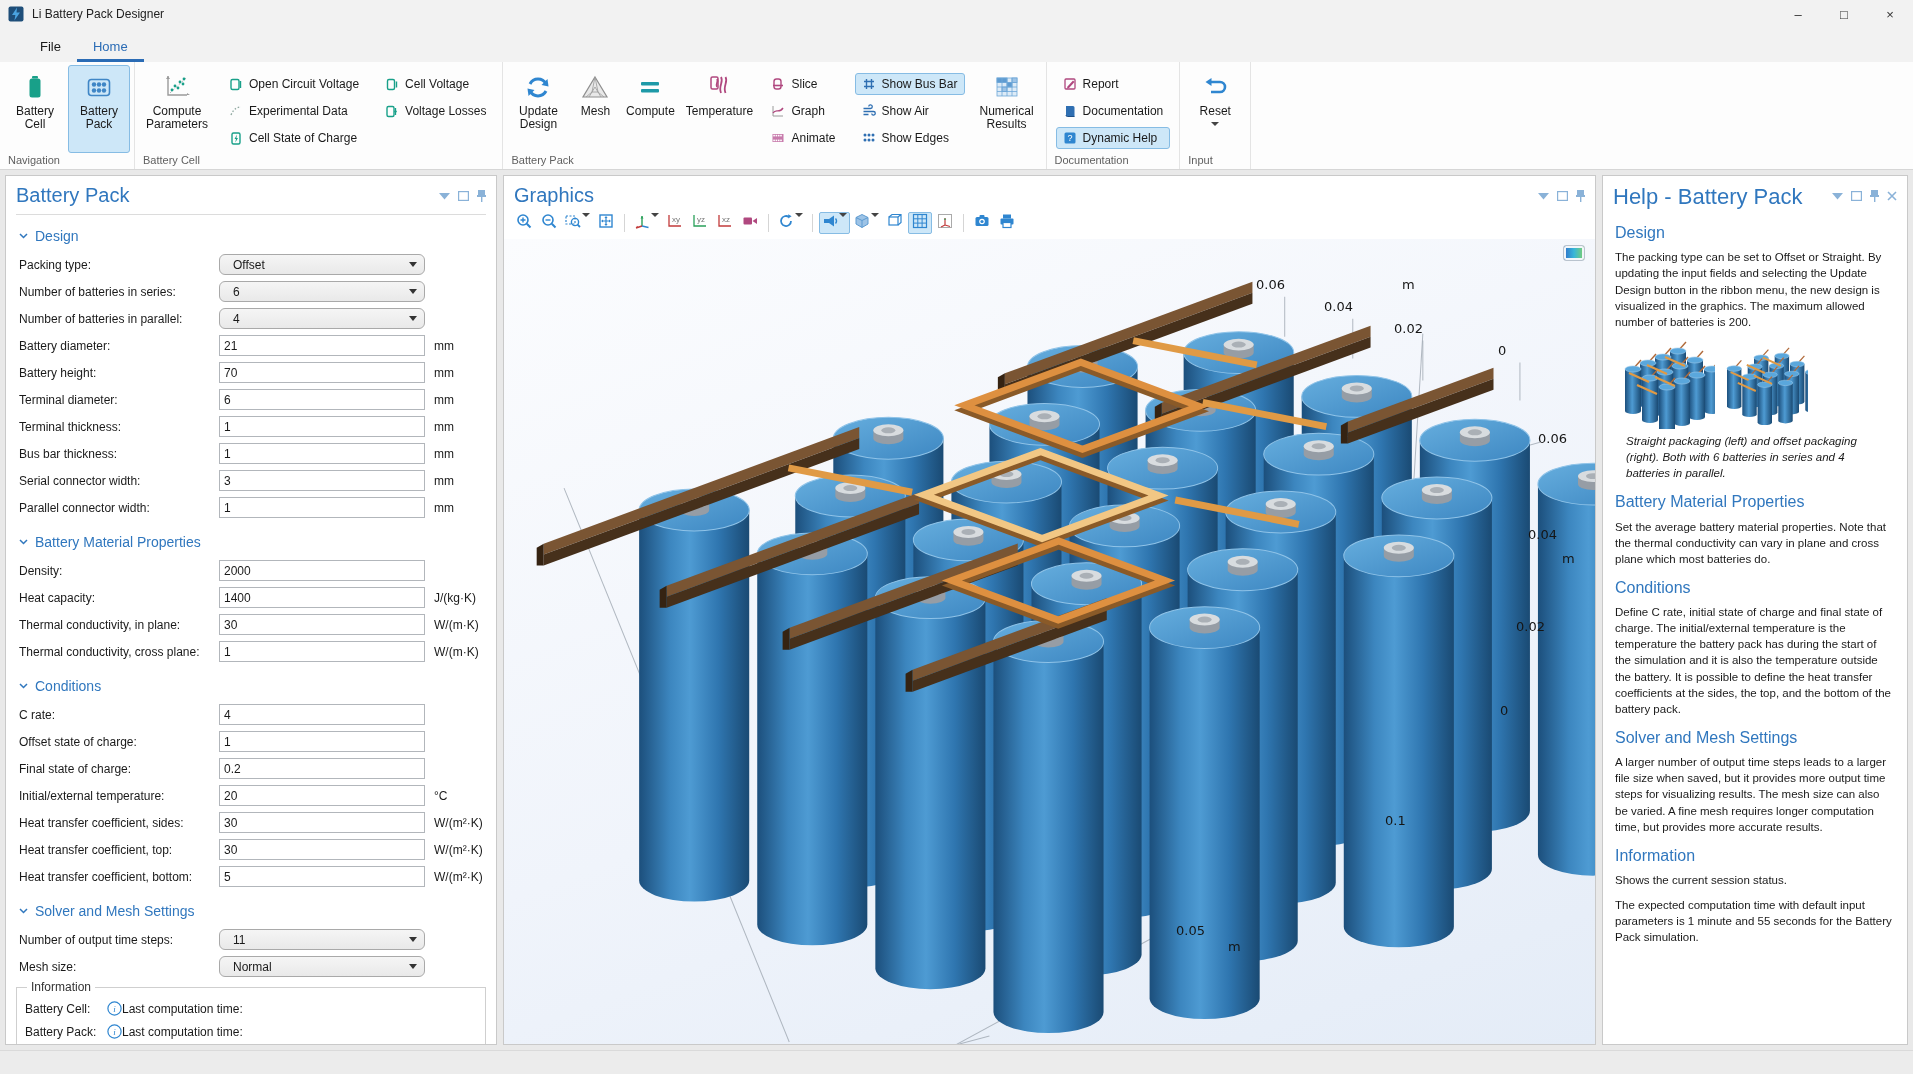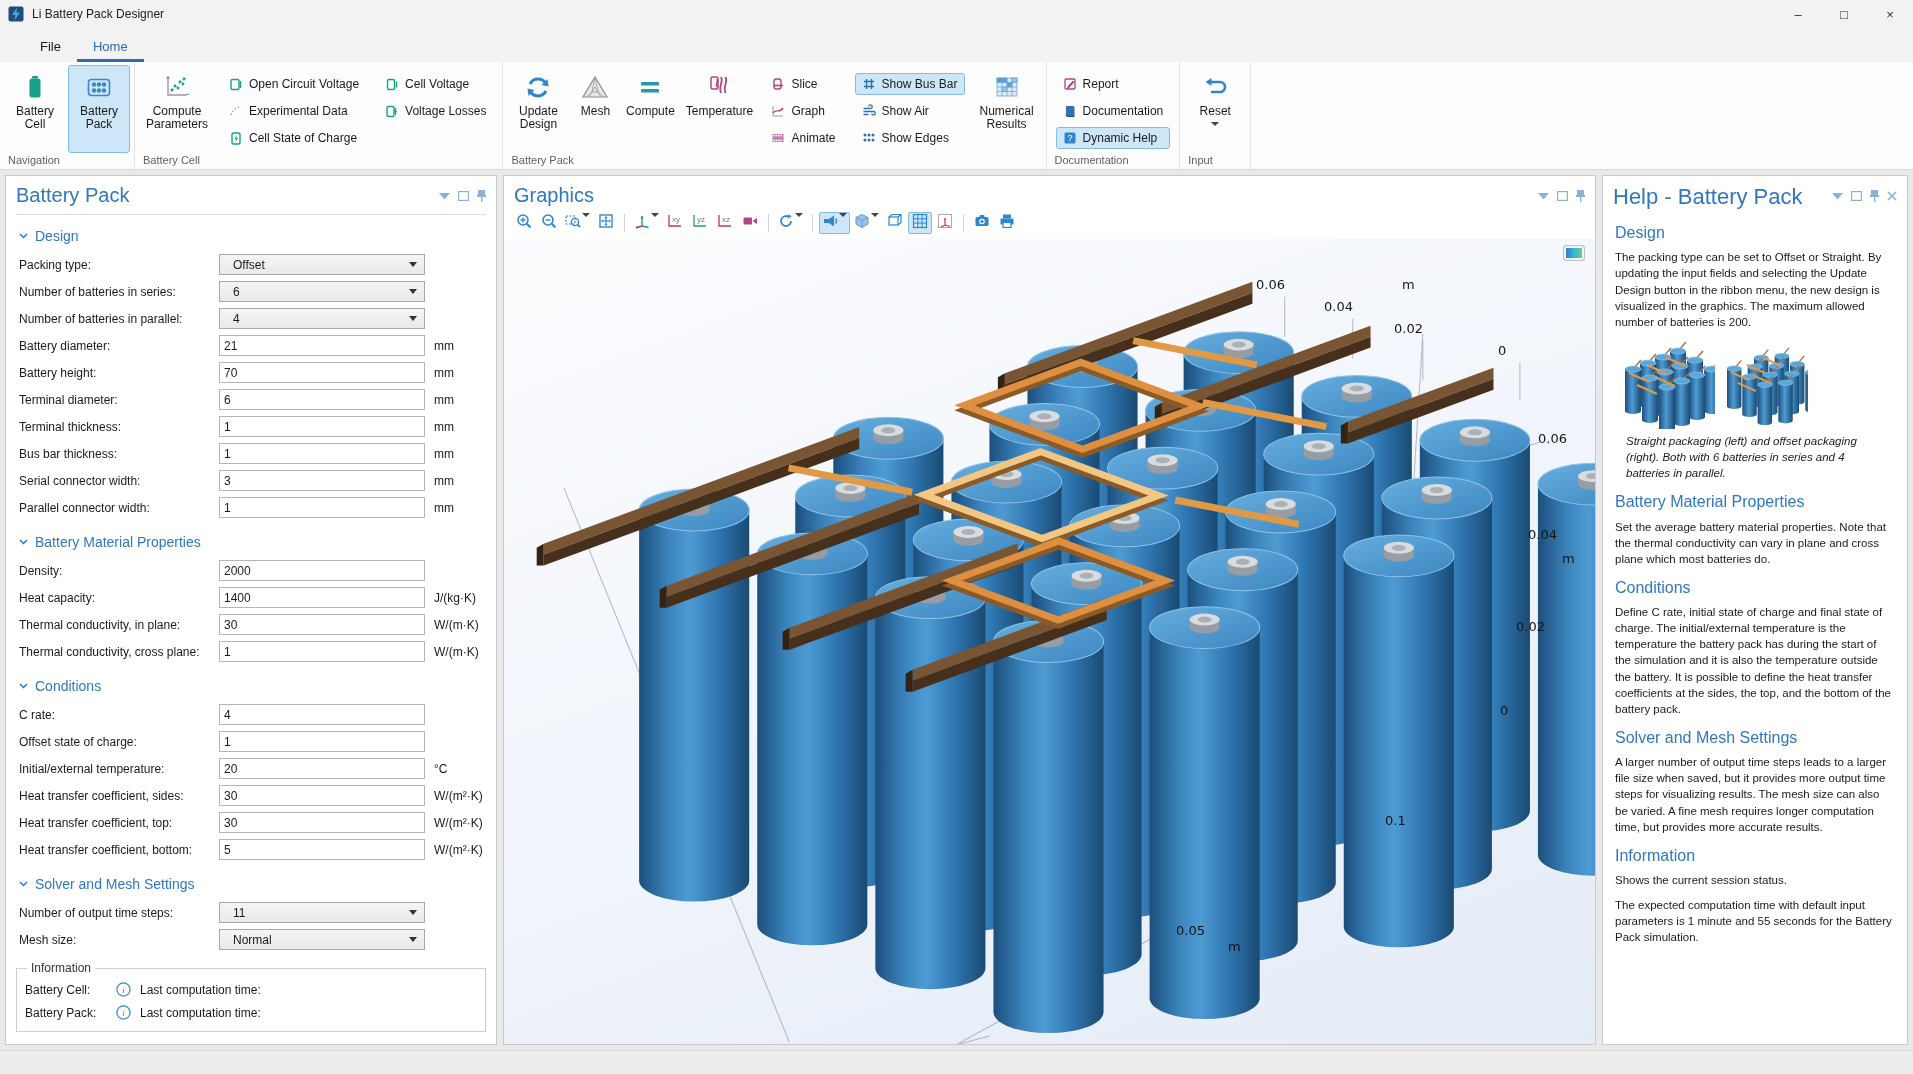--- a/index.html
+++ b/index.html
@@ -29,28 +29,28 @@
 .panel.center{flex:1;min-width:0}
 .panel.right{width:306px}
 .phead{display:flex;align-items:flex-start;padding:8px 10px 2px}
 .ptitle{font-size:20px;color:#3077be}
 .picons{margin-left:auto;display:flex;gap:8px;align-items:center;padding-top:6px}
 .hr{border-top:1px solid #dcdcdc;margin:5px 10px 0}
 .sec{display:flex;align-items:center;gap:7px;color:#3077be;font-size:14px;margin:13px 0 7px 13px}
 .frow{display:flex;align-items:center;height:21px;margin:3px 0 3px 13px}
 .flabel{width:200px;font-size:12px}
 .fctrl{width:206px;height:21px;position:relative}
-.fsel{width:100%;height:100%;background:linear-gradient(#f5f5f5,#e9e9e9);border:1px solid #a9a9a9;border-radius:0;display:flex;align-items:center;padding-left:13px;font-size:12px}
+.fsel{width:100%;height:100%;background:linear-gradient(#f5f5f5,#e9e9e9);border:1px solid #a9a9a9;border-radius:6px;display:flex;align-items:center;padding-left:13px;font-size:12px}
 .fsel::after{content:"";position:absolute;right:8px;top:8px;border-left:4px solid transparent;border-right:4px solid transparent;border-top:5px solid #333}
 .finp{width:100%;height:100%;border:1px solid #b2b6bb;padding:0 4px;font-size:12px;font-family:"Liberation Sans",sans-serif;color:#1a1a1a;background:#fff}
 .funit{margin-left:9px;font-size:12px;white-space:nowrap}
 .spacer{flex:1}
 .infofs{border:1px solid #cfcfcf;margin:0 10px 12px;padding:3px 8px 7px}
 .infofs legend{font-size:12px;color:#333;padding:0 4px;margin-left:2px}
-.inforow{display:flex;align-items:center;gap:9px;height:23px;font-size:12px}
+.inforow{display:flex;align-items:center;height:23px;font-size:12px}
 .inforow .il{width:82px}
 .gtoolbar{display:flex;align-items:center;gap:1px;padding:3px 8px 5px}
 .tbtn{min-width:24px;height:22px;display:flex;align-items:flex-start;justify-content:center;gap:1px;border-radius:2px;border:1px solid transparent;padding:0 2px}
 .tbtn.sel{background:#cde7f8;border-color:#86bce4}
 .tsep{width:1px;height:18px;background:#d5d5d5;margin:0 5px}
 .canvas{position:relative;flex:1;background:linear-gradient(160deg,#fbfcfe 0%,#f0f4fb 55%,#e4ecf7 100%);overflow:hidden}
 .canvas svg.scene{position:absolute;inset:0;width:100%;height:100%}
 .axlab{position:absolute;font-size:13px;color:#151515;font-family:"DejaVu Sans",sans-serif}
 .legendbtn{position:absolute;top:6px;right:10px;width:22px;height:16px;border:1px solid #b9c3ce;border-radius:3px;background:linear-gradient(90deg,#2f6fca,#37b6d9,#7ed06a);box-shadow:inset 0 0 0 2px #f2f6fa}
 .help-body{padding:0 12px 10px;font-size:11.5px;line-height:1.4;overflow:hidden}
@@ -444,20 +444,25 @@
       <span>Conditions</span>
     </div>
     <div class="frow">
         <span class="flabel">C rate:</span>
         <div class="fctrl"><input class="finp" value="4" style=""></div>
         <span class="funit"></span>
       </div>
     <div class="frow">
         <span class="flabel">Offset state of charge:</span>
         <div class="fctrl"><input class="finp" value="1" style=""></div>
+        <span class="funit"></span>
+      </div>
+    <div class="frow">
+        <span class="flabel">Final state of charge:</span>
+        <div class="fctrl"><input class="finp" value="0.2" style=""></div>
         <span class="funit"></span>
       </div>
     <div class="frow">
         <span class="flabel">Initial/external temperature:</span>
         <div class="fctrl"><input class="finp" value="20" style=""></div>
         <span class="funit">°C</span>
       </div>
     <div class="frow">
         <span class="flabel">Heat transfer coefficient, sides:</span>
         <div class="fctrl"><input class="finp" value="30" style=""></div>

